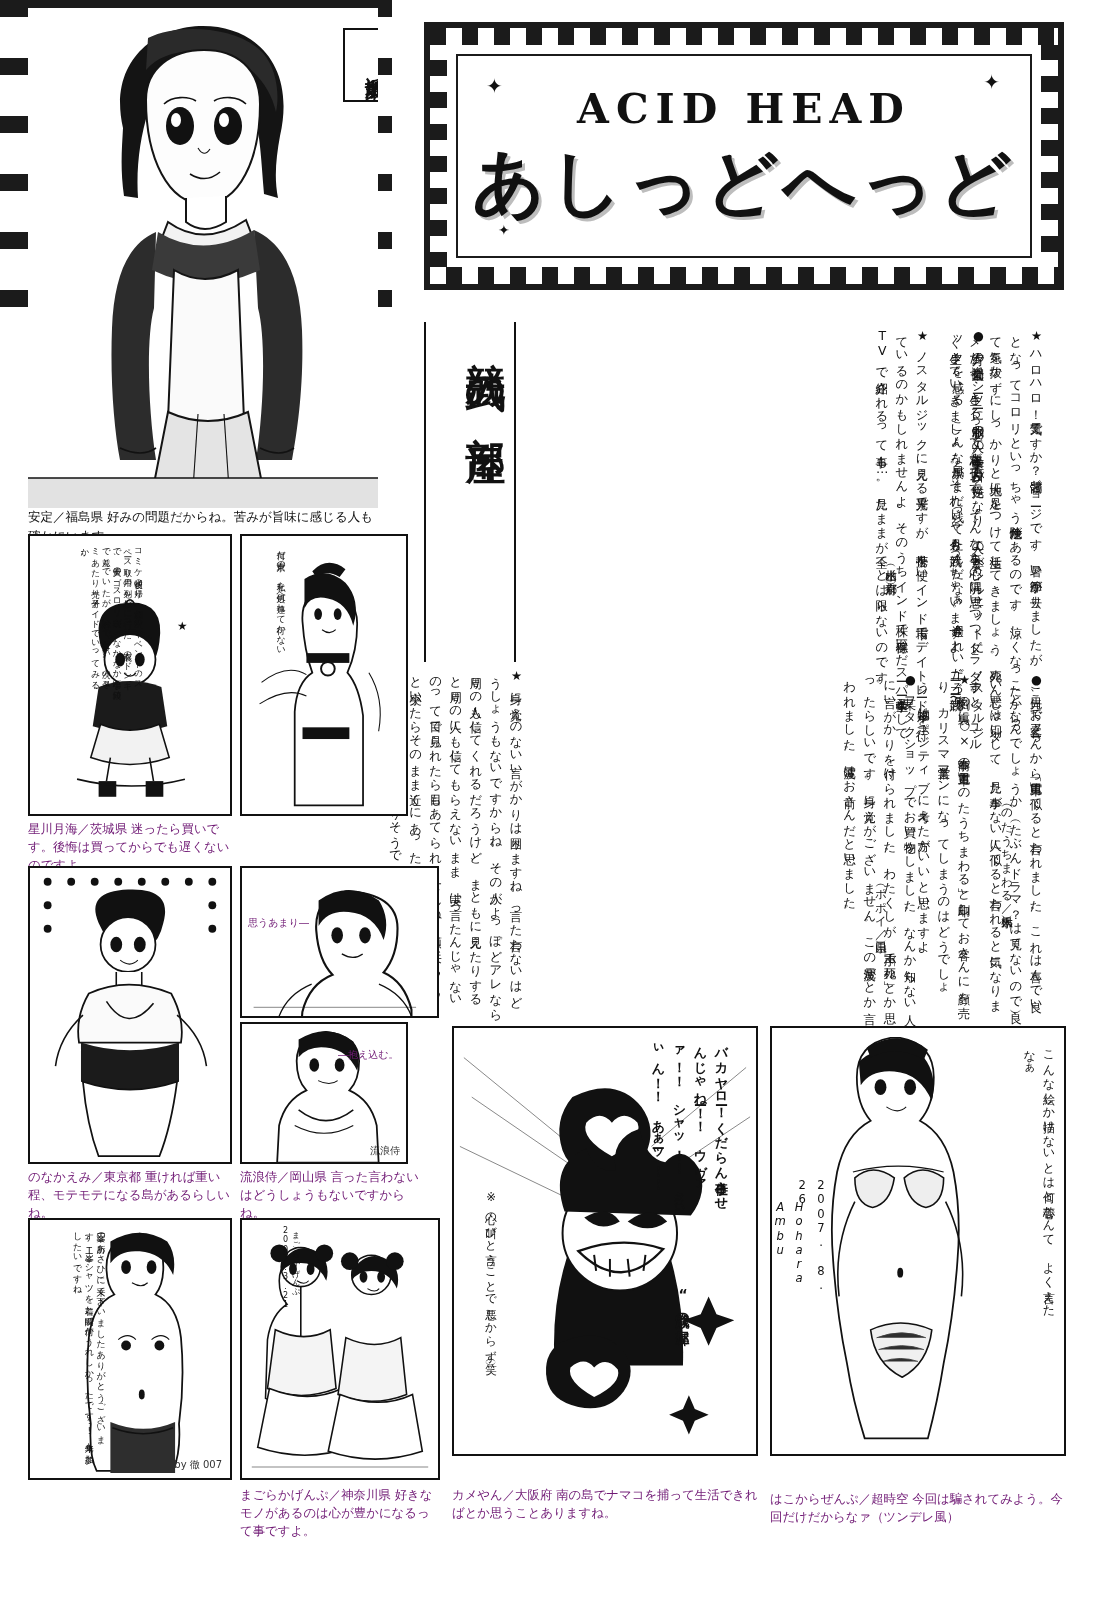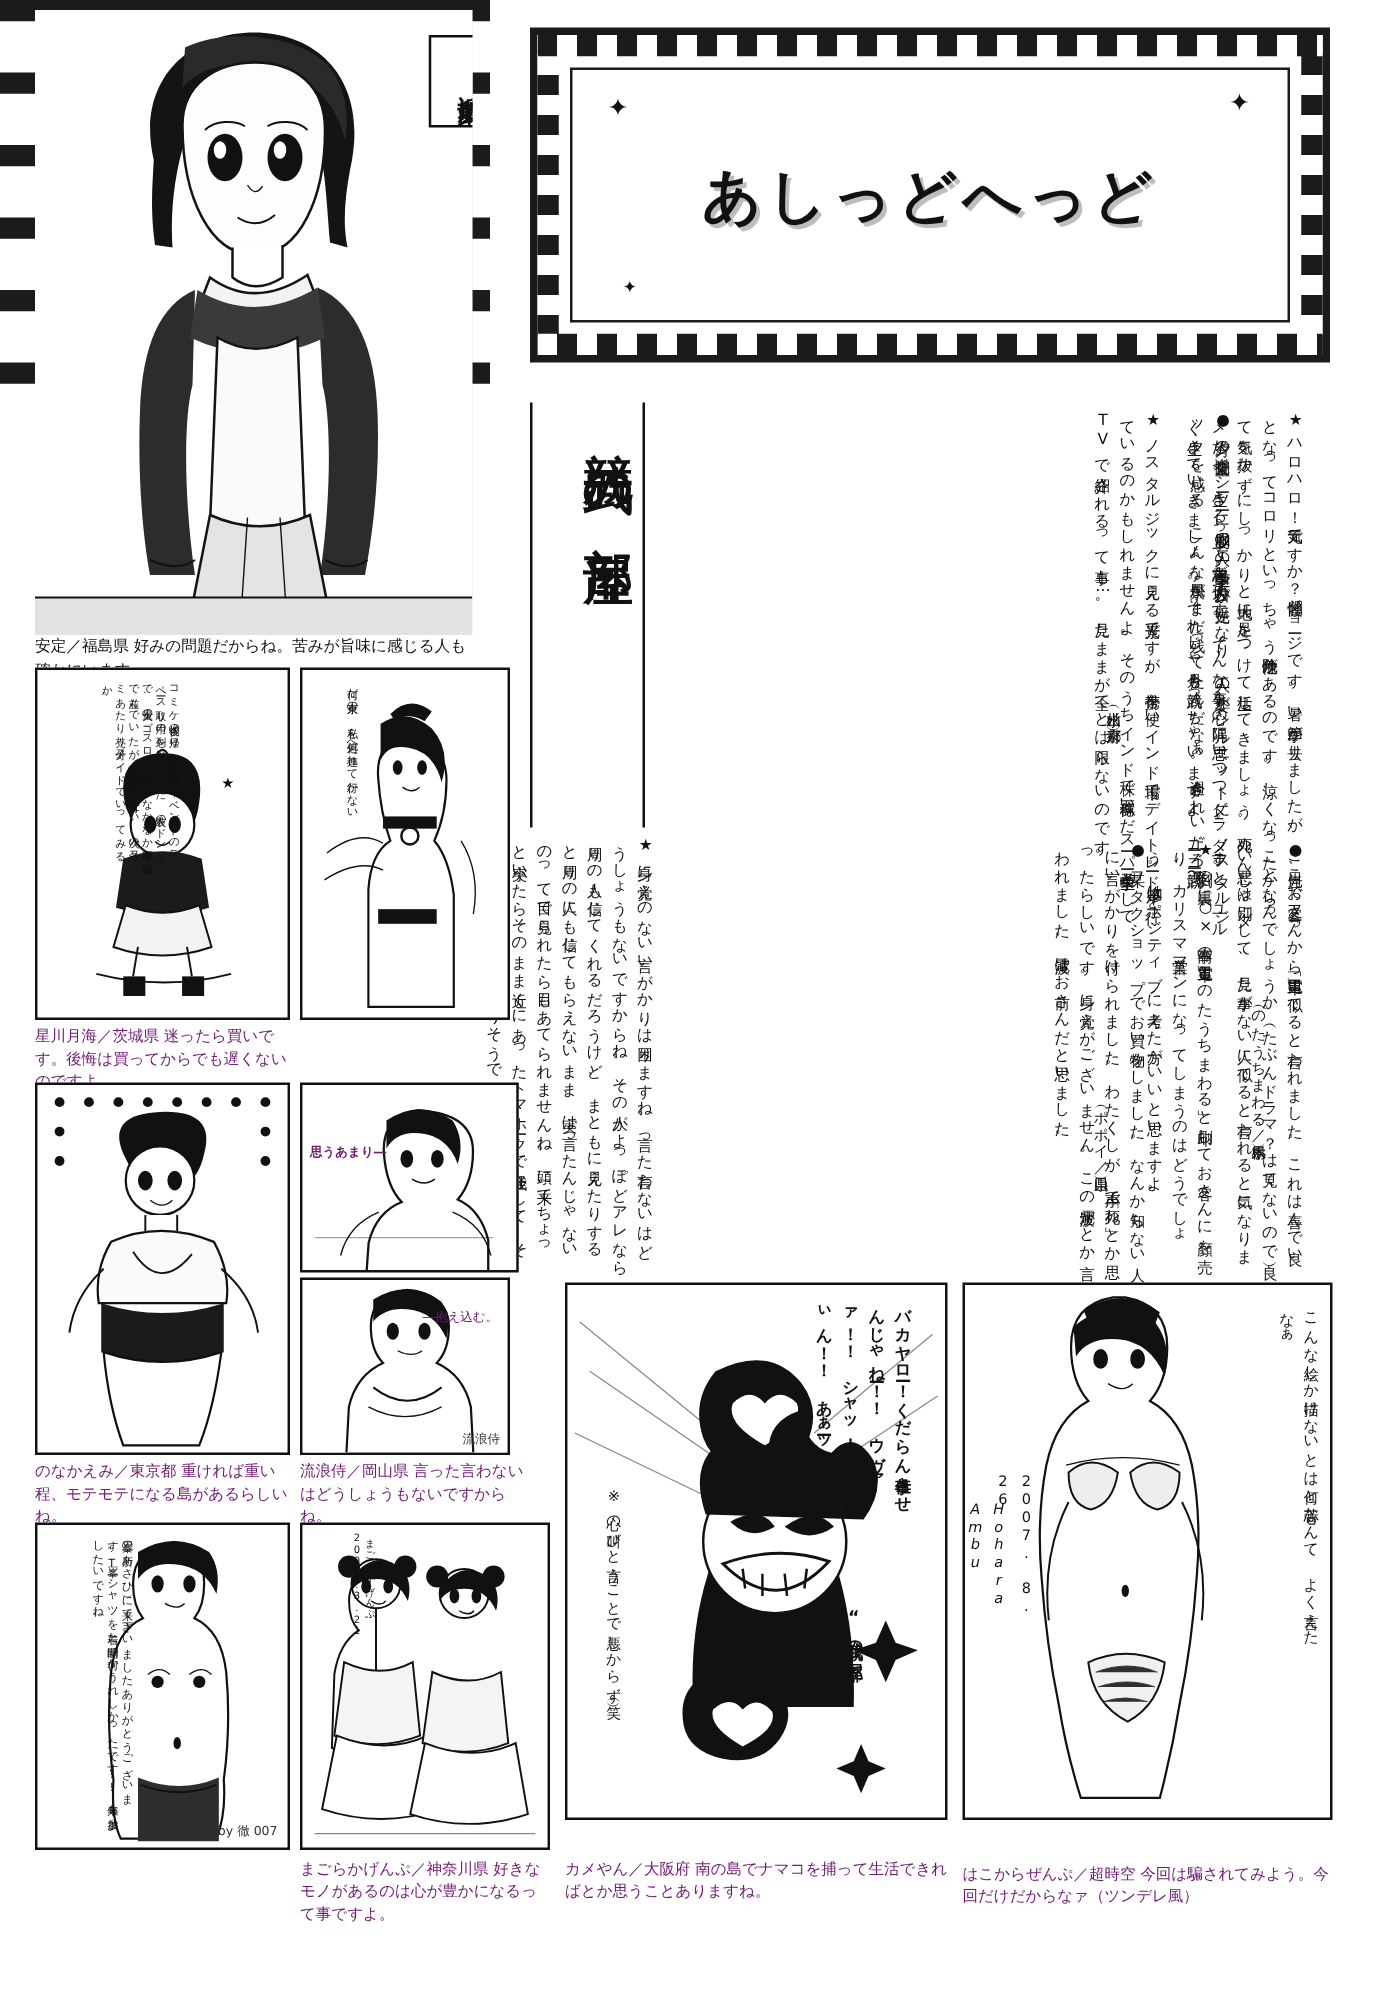--- a/index.html
+++ b/index.html
@@ -21,21 +21,21 @@
      border:6px solid #1b1b1b;box-sizing:border-box;}
   .logo-checker{position:absolute;left:0;top:0;right:0;bottom:0;
      background:
       repeating-linear-gradient(90deg,#1b1b1b 0,#1b1b1b 16px,#fff 16px,#fff 32px) 0 0/100% 17px no-repeat,
       repeating-linear-gradient(90deg,#fff 0,#fff 16px,#1b1b1b 16px,#1b1b1b 32px) 0 100%/100% 17px no-repeat,
       repeating-linear-gradient(180deg,#1b1b1b 0,#1b1b1b 16px,#fff 16px,#fff 32px) 0 0/17px 100% no-repeat,
       repeating-linear-gradient(180deg,#fff 0,#fff 16px,#1b1b1b 16px,#1b1b1b 32px) 100% 0/17px 100% no-repeat;}
   .logo-inner{position:absolute;left:26px;top:26px;right:26px;bottom:26px;background:#fff;border:2px solid #1b1b1b;
      display:flex;flex-direction:column;align-items:center;justify-content:center;}
   .logo-en{font-family:"DejaVu Serif","Liberation Serif",serif;font-size:41px;letter-spacing:7px;font-weight:bold;color:#111;margin-top:4px;}
-  .logo-jp{font-size:47px;font-weight:bold;letter-spacing:4px;margin-top:2px;color:#111;
+  .logo-jp{font-size:72px;font-weight:bold;letter-spacing:4px;margin-top:2px;color:#111;
      text-shadow:3px 3px 0 #bdbdbd;}
   .spark{position:absolute;color:#111;font-size:20px;}
 
   
   .vtitle{position:absolute;left:424px;top:322px;width:92px;height:340px;
      writing-mode:vertical-rl;font-size:40px;font-weight:bold;letter-spacing:10px;line-height:1.1;
      border-left:2px solid #111;border-right:2px solid #111;padding:8px 6px;box-sizing:border-box;}
 
   
   .vcol{position:absolute;writing-mode:vertical-rl;text-orientation:upright;
@@ -108,20 +108,21 @@
     <div class="hero-label">近所散策</div>
   </div>
   <div class="hero-cap">安定／福島県 好みの問題だからね。苦みが旨味に感じる人も確かにいます。</div>
 
   <div class="logobox">
     <div class="logo-checker"></div>
     <div class="logo-inner">
       <span class="spark" style="left:28px;top:18px;">✦</span>
       <span class="spark" style="right:30px;top:14px;">✦</span>
       <span class="spark" style="left:40px;bottom:18px;font-size:14px;">✦</span>
+      <div class="logo-en">ACID HEAD</div>
       <div class="logo-jp">あしっどへっど</div>
     </div>
   </div>
 
   <div class="vtitle">競武の部屋</div>
 
   <div class="vcol" style="left:1020px;top:328px;height:420px;width:26px;">★ハロハロ！元気ですか？髑髏ジョージです。暑い季節が去りましたが、ここでフーっとなってコロリといっちゃう危険性があるのです。涼しくなったからって気を抜かずにしっかりと大地に足をつけて生活してきましょう。死ぬんじゃダメだぞ。生きるって意志が大切です。そんな事を心の隅に思いつつダラダラと、ユルく生きていきましょう。それじゃ今月も競武っちゃいますよ。ゴーゴー競武〜！</div>
   <div class="vcol" style="left:962px;top:328px;height:420px;width:26px;">●夕方の児童公園。シーソーに制服姿の二人の女子中学生。夕日が逆光になり、二人の姿がシルエットに。ノスタルジックを感じる。こんな風景がまだ残ってたんだなぁ。今週きれいだろ？</div>
   <div class="vcol" style="left:906px;top:328px;height:420px;width:26px;">★ノスタルジックに見える光景ですが、携帯を使いインド市場でデイトレードを行っているのかもしれませんよ。そのうちインド株で五億稼いだスーパー女子中学生としてTVで紹介されるって事も…。見たままが全てとは限らないのです。</div>
   <div class="vcol small" style="left:880px;top:560px;height:140px;width:20px;">（枯山水／京都府）</div>
@@ -207,21 +208,21 @@
       <path d="M60 128 q40 -18 84 0 q14 26 10 50 l-104 0 q-4 -26 10 -50 Z" fill="#fafafa" stroke="#111" stroke-width="1.8"></path>
       <path d="M78 136 q22 34 48 2" class="ink"></path>
       <path d="M52 178 q50 16 100 0 l0 40 q-50 16 -100 0 Z" fill="#1b1b1b"></path>
       <path d="M54 218 q48 16 96 0 q-6 46 -18 76 l-62 0 q-12 -32 -16 -76 Z" fill="#fff" stroke="#111" stroke-width="1.8"></path>
       <path d="M150 150 q26 22 30 52" class="ink"></path>
       <path d="M54 150 q-24 22 -28 52" class="ink"></path>
     </svg>
   </div>
   <div class="cap" style="left:28px;top:1168px;width:204px;">のなかえみ／東京都 重ければ重い程、モテモテになる島があるらしいね。</div>
 
-  <div class="panel" style="left:240px;top:866px;width:175px;height:152px;font-weight:bold;">
+  <div class="panel" style="left:240px;top:866px;width:199px;height:152px;">
     <svg class="ph" viewBox="0 0 168 152" preserveAspectRatio="none">
       <rect width="168" height="152" fill="#fff"></rect>
       <path d="M90 20 q-28 6 -26 34 q2 26 14 38 q-20 8 -26 32 l-2 28 l96 0 l0 -30 q-6 -24 -24 -32 q12 -14 12 -38 q0 -30 -44 -32 Z" fill="#fff" stroke="#111" stroke-width="1.8"></path>
       <path d="M66 28 q26 -18 52 0 q10 16 4 34 q-8 -22 -30 -24 q-18 -2 -26 12 Z" fill="#111"></path>
       <ellipse cx="82" cy="58" rx="5" ry="7" fill="#111"></ellipse>
       <ellipse cx="106" cy="58" rx="5" ry="7" fill="#111"></ellipse>
       <path d="M86 74 q10 6 18 0" class="inkthin"></path>
       <path d="M118 100 q24 10 30 34" class="inkthin"></path>
       <path d="M60 100 q-24 10 -30 34" class="inkthin"></path>
       <path d="M10 120 h140" class="inkthin" opacity="0.4"></path>

